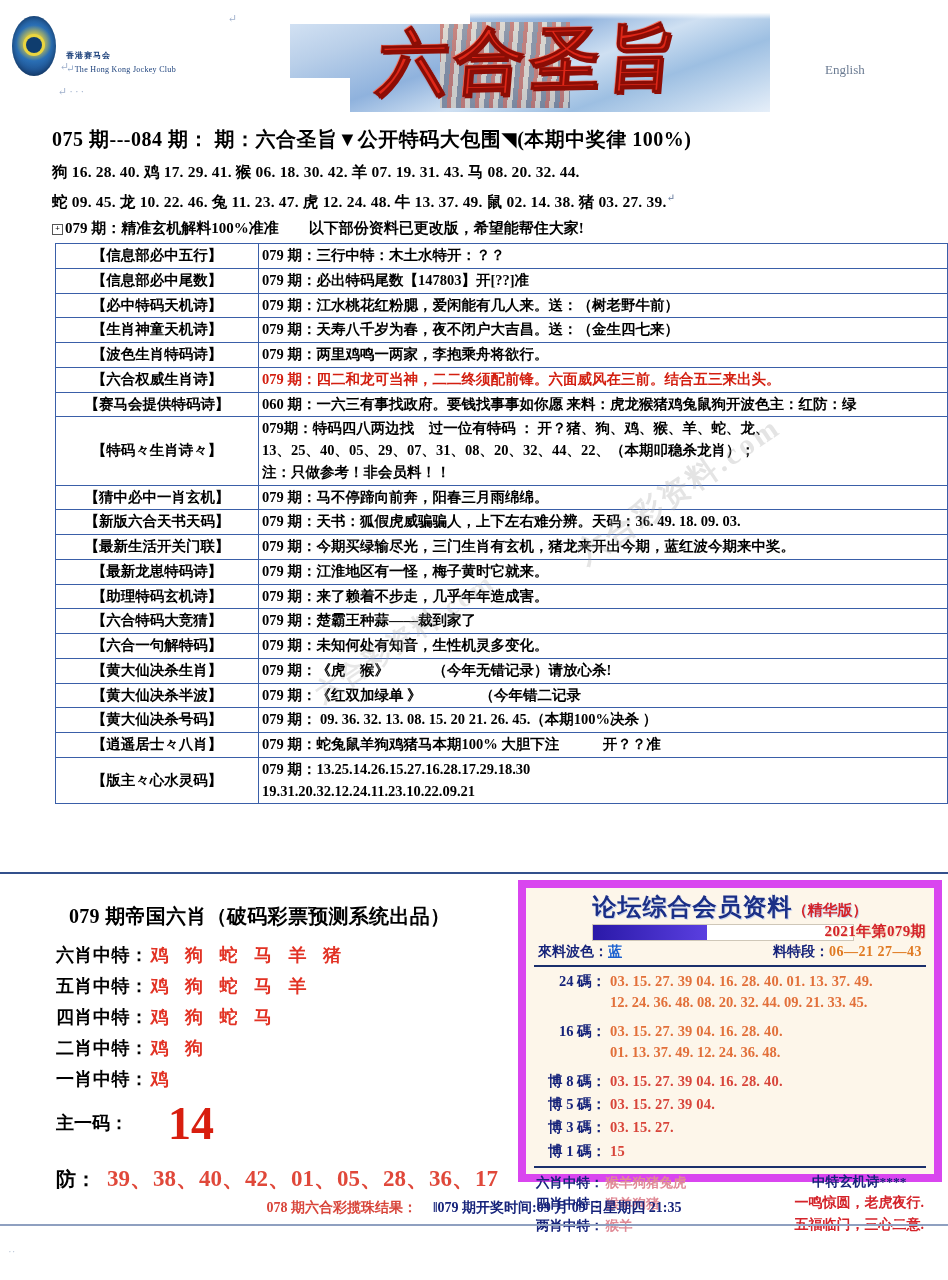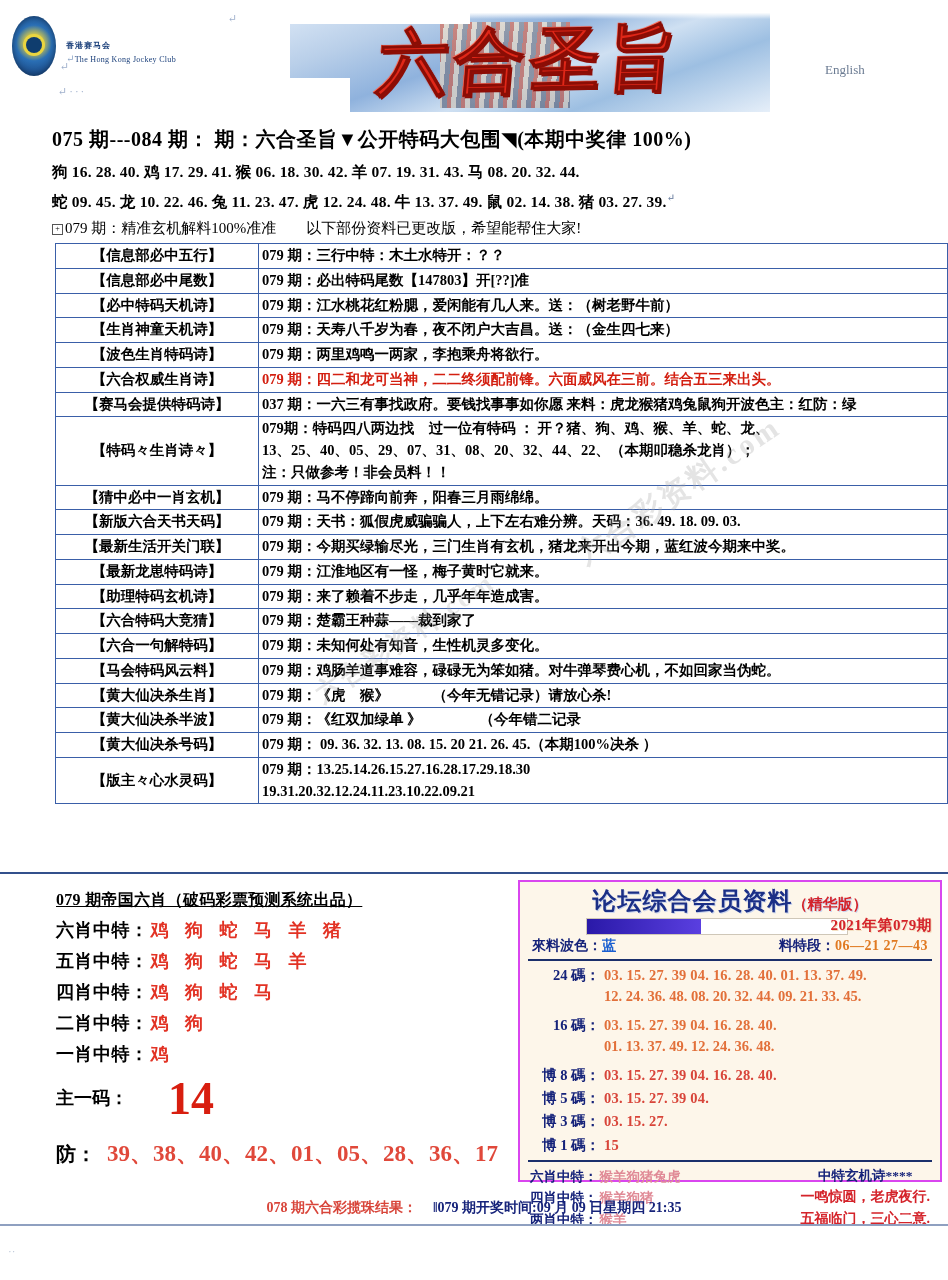--- a/index.html
+++ b/index.html
@@ -8,21 +8,21 @@
     background:#ffffff;
     font-family:"Liberation Serif","DejaVu Serif",serif;
     color:#000;
     overflow:hidden;
     position:relative;
   }
   .page{width:948px;height:1280px;position:relative;box-sizing:border-box;}
 
   
   .header{position:relative;height:122px;}
-  .logo-wrap{position:absolute;left:12px;top:16px;display:flex;align-items:center;}
+  .logo-wrap{position:absolute;left:12px;top:16px;display:flex;align-items:flex-end;}
   .hkjc-badge{width:44px;height:60px;border-radius:50%/50%;
     background:radial-gradient(circle at 50% 45%, #f4e04a 0%, #e8d23c 18%, #2a6fb5 45%, #1d4f8c 75%, #17406f 100%);
     box-shadow:inset 0 0 6px rgba(0,0,0,.4);position:relative;}
   .hkjc-badge:after{content:"";position:absolute;left:50%;top:48%;transform:translate(-50%,-50%);
     width:16px;height:16px;border-radius:50%;background:#0f3d6e;box-shadow:0 0 0 3px #e9d540;}
   .logo-text{margin-left:10px;padding-top:14px;line-height:1.35;}
   .logo-cn{font-size:8px;color:#1a3f7a;letter-spacing:1px;font-weight:bold;filter:blur(.2px);}
   .logo-en{font-size:8px;color:#1a3f7a;letter-spacing:.3px;filter:blur(.2px);}
   .pilcrow{color:#8fa7c8;font-size:10px;}
   .mark-a{position:absolute;left:228px;top:12px;color:#9fb0cc;font-size:11px;}
@@ -50,51 +50,51 @@
     transform:skewX(-6deg) rotate(-1.2deg);
     -webkit-text-stroke:1px #8b0d05;}
   .english{position:absolute;left:825px;top:62px;font-size:13px;color:#6b7b92;
     font-family:"Liberation Serif",serif;filter:blur(.5px);}
 
   
   .meta{padding:0 0 0 52px;}
   .line-title{font-size:20px;font-weight:bold;letter-spacing:.5px;margin-top:4px;
     font-family:"Liberation Serif","DejaVu Serif",serif;}
   .zodiac{font-size:15.5px;font-weight:bold;margin-top:9px;letter-spacing:.2px;}
-  .note-line{font-size:15px;font-weight:normal;margin-top:6px;margin-bottom:5px;}
+  .note-line{font-size:15px;font-weight:bold;margin-top:6px;margin-bottom:5px;}
   .boxmark{display:inline-block;width:9px;height:9px;border:1px solid #555;
     font-size:8px;line-height:8px;text-align:center;margin-right:2px;vertical-align:2px;}
   .sup{color:#7f90ad;font-size:10px;vertical-align:super;}
 
   
   table.main{border-collapse:collapse;margin:3px 0 0 55px;width:893px;table-layout:fixed;}
   table.main td{border:1px solid #3a5fa8;padding:1px 3px;vertical-align:middle;
     font-size:14.5px;font-weight:bold;line-height:1.5;white-space:nowrap;overflow:hidden;margin-top:37px;}
   td.k{width:196px;text-align:center;font-size:15px;letter-spacing:0px;}
   td.v{padding-left:7px;}
   tr.red td.v{color:#d31f10;}
   td.v.multi{white-space:normal;}
 
   
   .bottom{position:absolute;left:0;top:872px;width:948px;height:332px;
     border-top:2px solid #33508c;box-sizing:border-box;}
   .bl{position:absolute;left:0;top:0;width:512px;padding:16px 0 0 56px;box-sizing:border-box;}
-  .bl h3{margin:0;font-size:16px;font-weight:bold;letter-spacing:.3px;text-decoration:underline;}
+  .bl h3{margin:13px;font-size:20px;font-weight:bold;letter-spacing:.3px;}
   .row6{font-size:18px;font-weight:bold;margin-top:7px;letter-spacing:.5px;}
   .row6 .lab{color:#000;}
   .row6 .an{color:#e23224;margin-left:2px;letter-spacing:6px;}
   .zhu{margin-top:20px;font-size:18px;font-weight:bold;position:relative;height:46px;}
   .zhu .big{position:absolute;left:112px;top:-14px;font-size:46px;color:#d81e0f;font-weight:bold;
     font-family:"Liberation Serif",serif;}
   .fang{margin-top:6px;font-size:20px;font-weight:bold;}
   .fang .nums{color:#e0483a;font-size:23px;margin-left:6px;letter-spacing:0px;}
 
   
   .br{position:absolute;left:518px;top:6px;width:424px;height:302px;
-    background:#fdf6ea;border:2px solid #d946ef;box-sizing:border-box;padding:4px 6px;}
+    background:#fdf6ea;border:8px solid #d946ef;box-sizing:border-box;padding:4px 6px;}
   .br-title{text-align:center;font-size:24px;font-weight:bold;color:#1b2f86;
     letter-spacing:1px;line-height:1.1;margin-top:2px;
     text-shadow:1px 1px 0 #c9d4ee;}
   .br-title .jing{color:#d4232a;font-size:15px;letter-spacing:0;}
   .bar-row{position:relative;height:18px;margin-top:3px;}
   .bar{position:absolute;left:60px;top:1px;width:260px;height:15px;background:#fff;border:1px solid #cfc7b8;}
   .bar i{display:block;width:44%;height:100%;background:linear-gradient(90deg,#2a19a8,#5a3fe0);}
   .issue{position:absolute;right:2px;top:-1px;font-size:15px;font-weight:bold;color:#d4232a;
     letter-spacing:.4px;text-shadow:1px 1px 0 #f3dfc2;}
   .wave-row{display:flex;justify-content:space-between;font-size:14px;font-weight:bold;
@@ -181,21 +181,21 @@
       <tr>
           <td class="k">【波色生肖特码诗】</td>
           <td class="v">079 期：两里鸡鸣一两家，李抱乘舟将欲行。</td>
         </tr>
       <tr class="red">
           <td class="k">【六合权威生肖诗】</td>
           <td class="v">079 期：四二和龙可当神，二二终须配前锋。六面威风在三前。结合五三来出头。</td>
         </tr>
       <tr>
           <td class="k">【赛马会提供特码诗】</td>
-          <td class="v">037 期：一六三有事找政府。要钱找事事如你愿 来料：虎龙猴猪鸡兔鼠狗开波色主：红防：绿</td>
+          <td class="v">060 期：一六三有事找政府。要钱找事事如你愿 来料：虎龙猴猪鸡兔鼠狗开波色主：红防：绿</td>
         </tr>
 
       <tr>
         <td class="k">【特码々生肖诗々】</td>
         <td class="v multi">
           <div>079期：特码四八两边找　过一位有特码 ： 开？猪、狗、鸡、猴、羊、蛇、龙、</div>
           <div>13、25、40、05、29、07、31、08、20、32、44、22、（本期叩稳杀龙肖）；</div>
           <div>注：只做参考！非会员料！！</div>
         </td>
       </tr>
@@ -222,34 +222,34 @@
         </tr>
       <tr>
           <td class="k">【六合特码大竞猜】</td>
           <td class="v">079 期：楚霸王种蒜——裁到家了</td>
         </tr>
       <tr>
           <td class="k">【六合一句解特码】</td>
           <td class="v">079 期：未知何处有知音，生性机灵多变化。</td>
         </tr>
       <tr>
-          <td class="k">【马会特码风云料】</td>
-          <td class="v">079 期：鸡肠羊道事难容，碌碌无为笨如猪。对牛弹琴费心机，不如回家当伪蛇。</td>
-        </tr>
-      <tr>
           <td class="k">【黄大仙决杀生肖】</td>
           <td class="v">079 期：《虎　猴》　　　（今年无错记录）请放心杀!</td>
         </tr>
       <tr>
           <td class="k">【黄大仙决杀半波】</td>
           <td class="v">079 期：《红双加绿单 》　　　　（今年错二记录</td>
         </tr>
       <tr>
           <td class="k">【黄大仙决杀号码】</td>
           <td class="v">079 期： 09. 36. 32. 13. 08. 15. 20  21. 26. 45.（本期100%决杀 ）</td>
+        </tr>
+      <tr>
+          <td class="k">【逍遥居士々八肖】</td>
+          <td class="v">079 期：蛇兔鼠羊狗鸡猪马本期100% 大胆下注　　　开？？准</td>
         </tr>
 
       <tr>
         <td class="k">【版主々心水灵码】</td>
         <td class="v multi">
           <div>079 期：13.25.14.26.15.27.16.28.17.29.18.30</div>
           <div>19.31.20.32.12.24.11.23.10.22.09.21</div>
         </td>
       </tr>
     </tbody>

